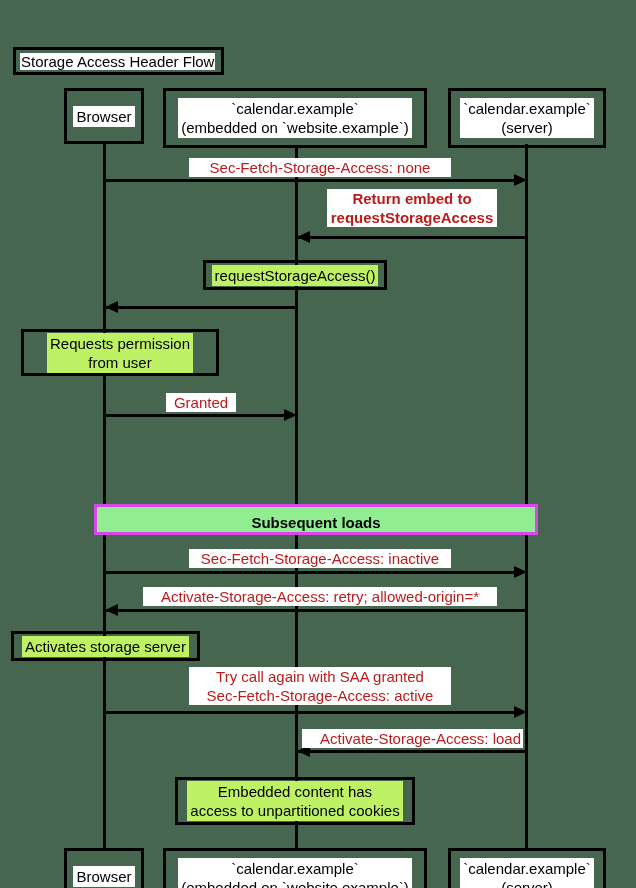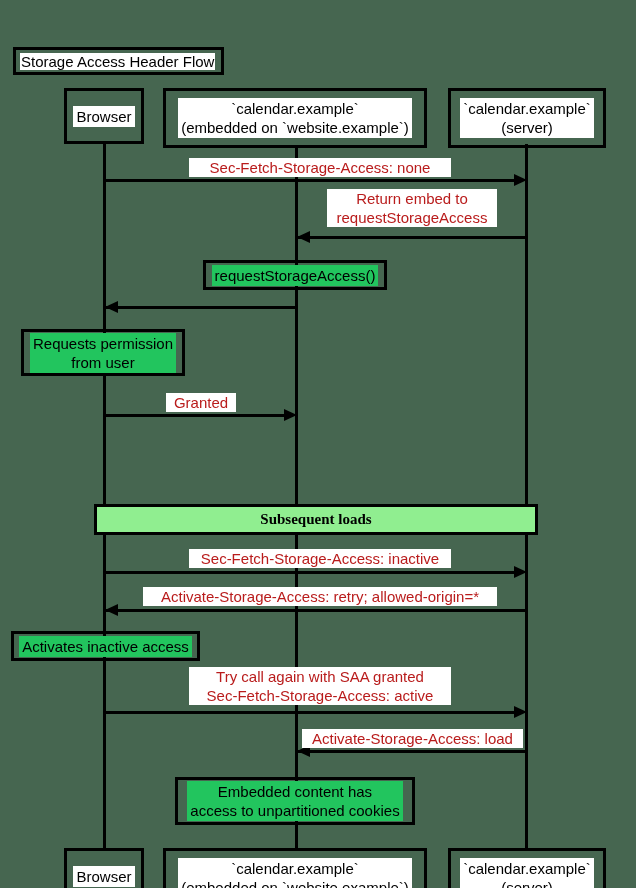--- a/index.html
+++ b/index.html
@@ -104,38 +104,37 @@
   .note-box {
     position: absolute;
     border: 3px solid #000;
     box-sizing: border-box;
     background: transparent;
     display: flex;
     align-items: center;
     justify-content: center;
   }
   .note-text {
-    background: #22c55e;
+    background: #bef264;
     color: #000;
     font-size: 15px;
     line-height: 19px;
     text-align: center;
     white-space: pre;
     padding: 1px 3px;
   }
 
   
   .divider {
     position: absolute;
-    border: 3px solid #000000;
+    border: 3px solid #d946ef;
     box-sizing: border-box;
     display: flex;
-    align-items: center;
+    align-items: flex-end;
     justify-content: center;
-    font-family: Liberation Serif, serif;
   }
   .divider-text {
     color: #000;
     font-size: 15px;
     line-height: 19px;
     font-weight: bold;
     white-space: pre;
   }
 </style>
 </head>
@@ -164,31 +163,31 @@
     <span class="actor-label">`calendar.example`
 (server)</span>
   </div>
 
   <div class="msg-line" style="left:105px; top:143px; width:414px;"></div>
   <div class="arrowhead right" style="left:514px; top:138px;"></div>
   <div class="msg-label" style="left:189px; top:122px; width:258px;">Sec-Fetch-Storage-Access: none</div>
 
   <div class="msg-line" style="left:297px; top:200px; width:229px;"></div>
   <div class="arrowhead left" style="left:297px; top:195px;"></div>
-  <div class="msg-label" style="left:327px; top:153px; width:166px;">Return embed to
+  <div class="msg-label" style="left:327px; top:153px; width:166px;font-weight:bold;">Return embed to
 requestStorageAccess</div>
 
   <div class="note-box" style="left:203px; top:224px; width:184px; height:30px;">
     <span class="note-text">requestStorageAccess()</span>
   </div>
 
   <div class="msg-line" style="left:105px; top:270px; width:192px;"></div>
   <div class="arrowhead left" style="left:105px; top:265px;"></div>
 
-  <div class="note-box" style="left:21px; top:293px; width:164px; height:47px;">
+  <div class="note-box" style="left:21px; top:293px; width:198px; height:47px;">
     <span class="note-text">Requests permission
 from user</span>
   </div>
 
   <div class="msg-line" style="left:105px; top:378px; width:187px;"></div>
   <div class="arrowhead right" style="left:284px; top:373px;"></div>
   <div class="msg-label" style="left:166px; top:357px; width:66px;">Granted</div>
 
 
   <div class="divider" style="left:94px; top:468px; width:444px; height:31px; background:#90ee90;">
@@ -197,31 +196,31 @@
 
   <div class="msg-line" style="left:105px; top:535px; width:414px;"></div>
   <div class="arrowhead right" style="left:514px; top:530px;"></div>
   <div class="msg-label" style="left:189px; top:513px; width:258px;">Sec-Fetch-Storage-Access: inactive</div>
 
   <div class="msg-line" style="left:105px; top:573px; width:421px;"></div>
   <div class="arrowhead left" style="left:105px; top:568px;"></div>
   <div class="msg-label" style="left:143px; top:551px; width:350px;">Activate-Storage-Access: retry; allowed-origin=*</div>
 
   <div class="note-box" style="left:11px; top:595px; width:189px; height:30px;">
-    <span class="note-text">Activates inactive access</span>
+    <span class="note-text">Activates storage server</span>
   </div>
 
   <div class="msg-line" style="left:105px; top:675px; width:414px;"></div>
   <div class="arrowhead right" style="left:514px; top:670px;"></div>
   <div class="msg-label" style="left:189px; top:631px; width:258px;">Try call again with SAA granted
 Sec-Fetch-Storage-Access: active</div>
 
   <div class="msg-line" style="left:297px; top:714px; width:229px;"></div>
   <div class="arrowhead left" style="left:297px; top:709px;"></div>
-  <div class="msg-label" style="left:302px; top:693px; width:217px;">Activate-Storage-Access: load</div>
+  <div class="msg-label" style="left:302px; top:693px; width:217px;text-align:right;">Activate-Storage-Access: load</div>
 
   <div class="note-box" style="left:175px; top:741px; width:240px; height:48px;">
     <span class="note-text">Embedded content has
 access to unpartitioned cookies</span>
   </div>
 
   <div class="actor-box" style="left:64px; top:812px; width:80px; height:56px;">
     <span class="actor-label">Browser</span>
   </div>
 

